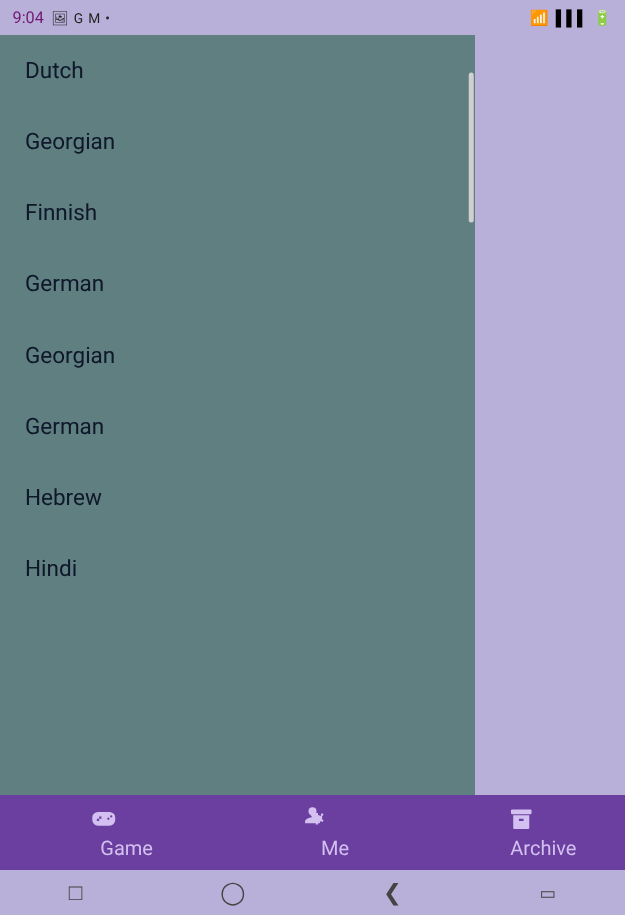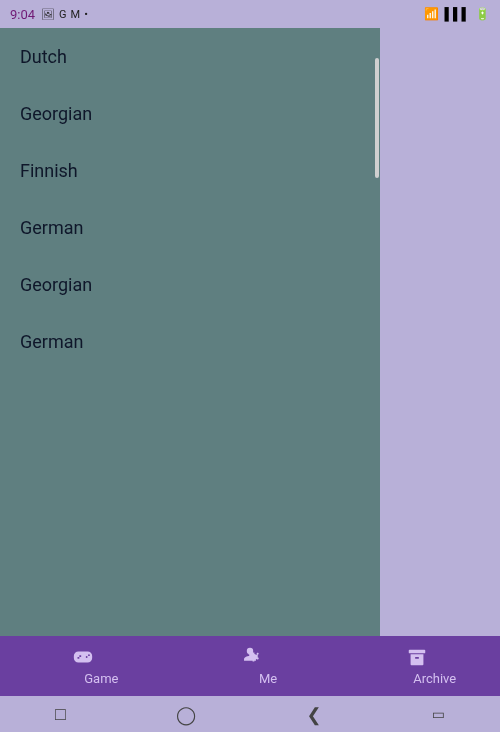--- a/index.html
+++ b/index.html
@@ -116,21 +116,21 @@
     }
     .nav-item {
       display: flex;
       flex-direction: column;
       align-items: center;
       gap: 3px;
       cursor: pointer;
       flex: 1;
     }
     .nav-label {
-      font-size: 13px;
+      font-size: 16px;
       color: #d4c0f0;
       padding-left: 36px;
     }
 
     
     .sys-nav {
       width: 100%;
       height: 36px;
       background-color: #b8b0d8;
       display: flex;
@@ -173,20 +173,22 @@
 <div class="main-content">
   <div class="language-panel">
     <div class="language-list" id="lang-list">
 
     <div class="language-item">Dutch</div>
         <div class="language-item">Georgian</div>
         <div class="language-item">Finnish</div>
         <div class="language-item">German</div>
         <div class="language-item">Georgian</div>
         <div class="language-item">German</div>
+        <div class="language-item">Hebrew</div>
+        <div class="language-item">Hindi</div>
       </div>
     <div class="scrollbar-track">
       <div class="scrollbar-thumb"></div>
     </div>
   </div>
   <div class="right-panel"></div>
 </div>
 
 <div class="bottom-nav">
   <div class="nav-item">

